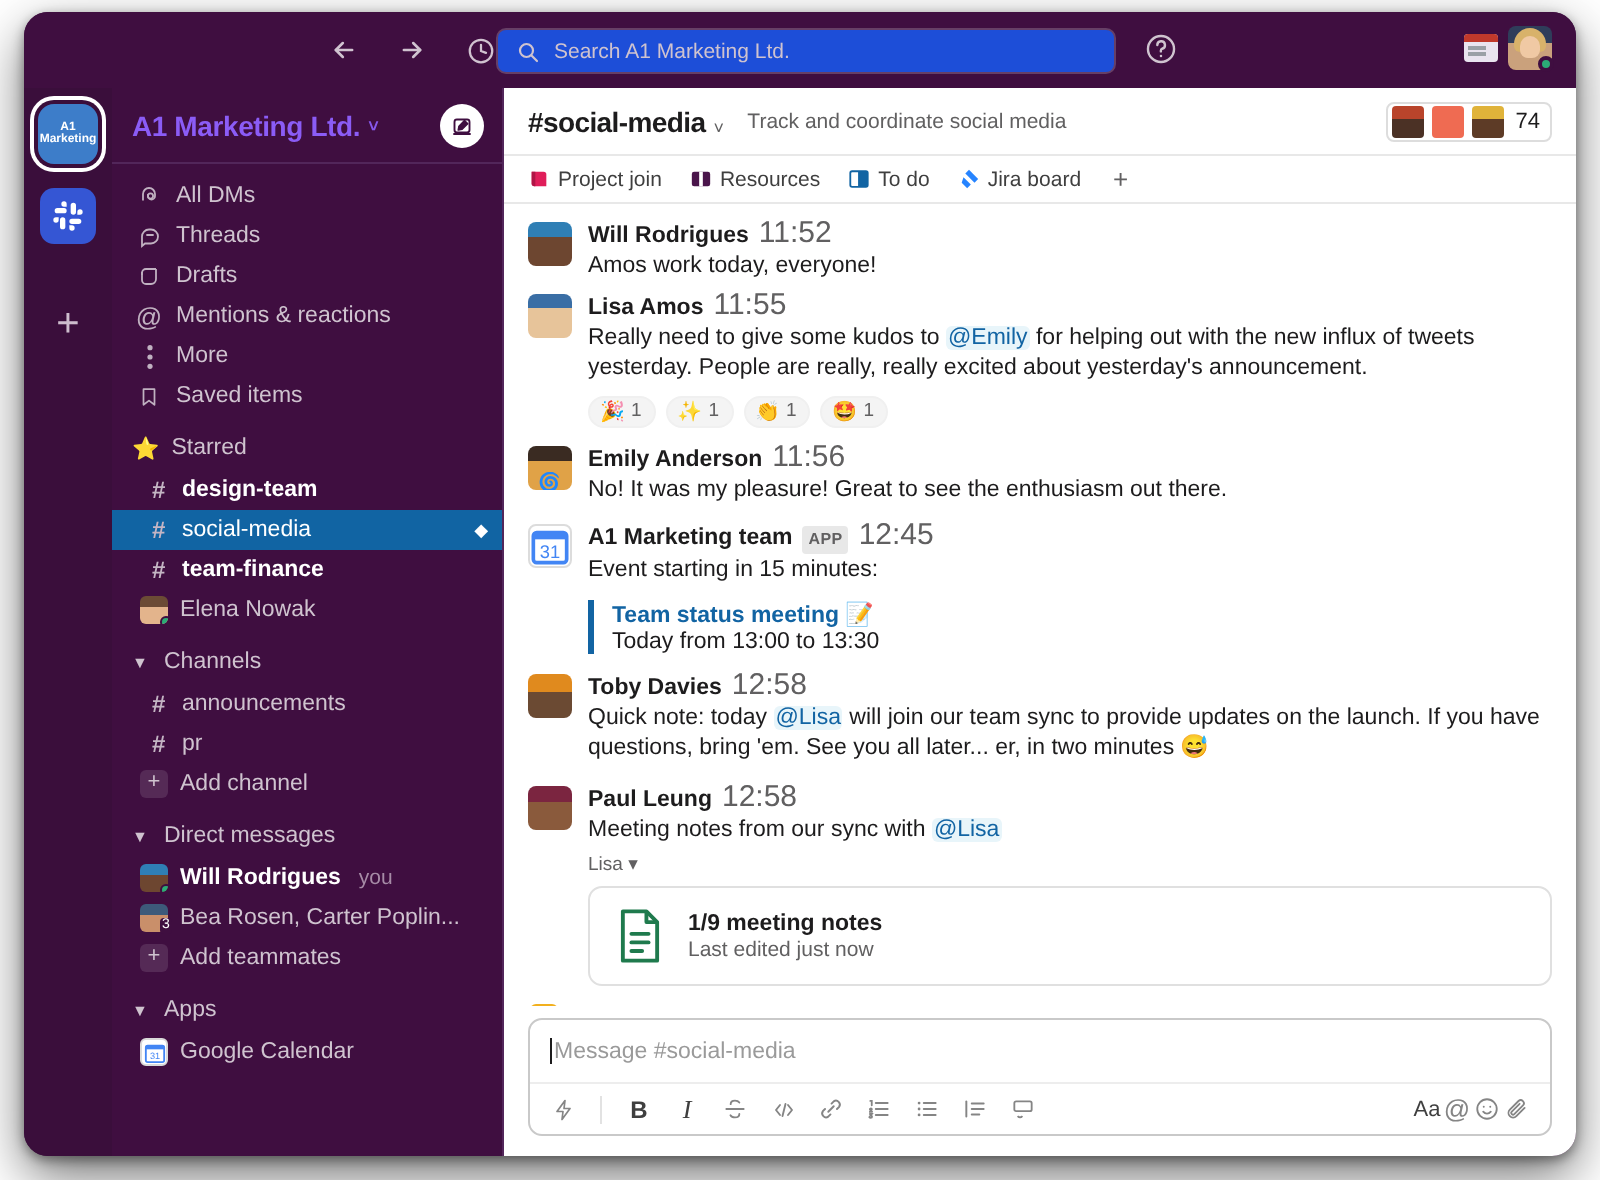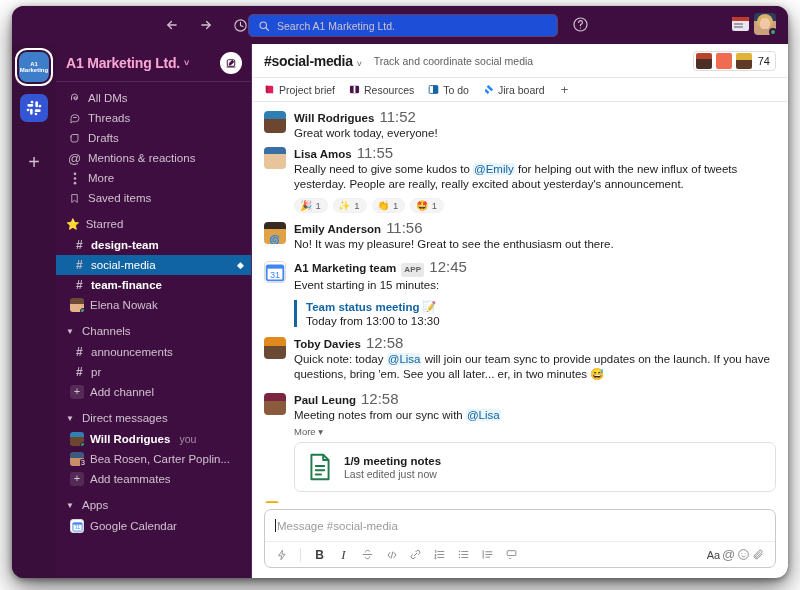--- a/index.html
+++ b/index.html
@@ -86,21 +86,21 @@
     border-right: 1px solid #52265A;
     display: flex; flex-direction: column;
     overflow: hidden;
   }
   .ws-header {
     height: 38px; flex: 0 0 38px;
     display: flex; align-items: center; justify-content: space-between;
     padding: 0 9px 0 10px;
     border-bottom: 1px solid #52265A;
   }
-  .ws-title { color: #f9a8d4; font-size: 14px; font-weight: bold; display: flex; align-items: center; gap: 4px; cursor: pointer; letter-spacing: -.2px; }
+  .ws-title { color: #8b5cf6; font-size: 14px; font-weight: bold; display: flex; align-items: center; gap: 4px; cursor: pointer; letter-spacing: -.2px; }
   .ws-title .chev { font-size: 9px; opacity: .95; }
   .compose {
     width: 22px; height: 22px; border-radius: 50%;
     background: #fff; color: #3F0E40;
     display: flex; align-items: center; justify-content: center; cursor: pointer;
   }
   .nav-scroll { flex: 1; overflow: hidden; padding-top: 6px; }
   .navrow {
     display: flex; align-items: center; gap: 7px;
     height: 20px; padding: 0 10px 0 12px;
@@ -447,21 +447,21 @@
       </div>
 
       <div class="tabs">
         <div class="tab">
           <span style="display:flex">
             <svg width="11" height="11" viewBox="0 0 24 24">
                   <path d="M4 4h13a3 3 0 0 1 3 3v13H7a3 3 0 0 1-3-3z" fill="#E01E5A"></path>
                   <path d="M4 4h4v16H7a3 3 0 0 1-3-3z" fill="#b01546"></path>
                 </svg>
           </span>
-          <span>Project brief</span>
+          <span>Project join</span>
         </div>
         <div class="tab">
           <span style="display:flex">
             <svg width="11" height="11" viewBox="0 0 24 24">
                   <rect x="2" y="4" width="20" height="16" rx="2.5" fill="#4A154B"></rect>
                   <rect x="10" y="4" width="4" height="16" fill="#fff"></rect>
                 </svg>
           </span>
           <span>Resources</span>
         </div>
@@ -489,21 +489,21 @@
       <div class="msgs">
 
         <div class="msg">
           <div class="av" style="background:linear-gradient(#2f7fb5 0 35%,#6d4630 35% 100%)"></div>
           <div class="mbody">
             <div class="mhead">
               <span class="mname">Will Rodrigues</span>
               <span class="mtime">11:52</span>
             </div>
             <div class="mtext">
-              <span>Great work today, everyone!</span>
+              <span>Amos work today, everyone!</span>
             </div>
           </div>
         </div>
 
         <div class="msg">
           <div class="av" style="background:linear-gradient(#3a6ea5 0 32%,#e7c49a 32% 100%)"></div>
           <div class="mbody">
             <div class="mhead">
               <span class="mname">Lisa Amos</span>
               <span class="mtime">11:55</span>
@@ -589,21 +589,21 @@
         <div class="msg" style="padding-top:9px">
           <div class="av" style="background:linear-gradient(#7b2540 0 36%,#8a5a3c 36% 100%)"></div>
           <div class="mbody">
             <div class="mhead">
               <span class="mname">Paul Leung</span>
               <span class="mtime">12:58</span>
             </div>
             <div class="mtext">
               <span>Meeting notes from our sync with </span><span class="mention">@Lisa</span>
             </div>
-            <div class="posttag">More ▾</div>
+            <div class="posttag">Lisa ▾</div>
             <div class="card">
               <span class="doc">
                 <svg width="26" height="30" viewBox="0 0 24 28" fill="none" stroke="#1F7A4D" stroke-width="1.8">
                       <path d="M4 2.5h11l5 5v18H4z" stroke-linejoin="round"></path>
                       <path d="M15 2.5v5h5" stroke-linejoin="round"></path>
                       <line x1="8" y1="13" x2="16" y2="13" stroke-linecap="round"></line>
                       <line x1="8" y1="17" x2="16" y2="17" stroke-linecap="round"></line>
                       <line x1="8" y1="21" x2="13" y2="21" stroke-linecap="round"></line>
                     </svg>
               </span>

